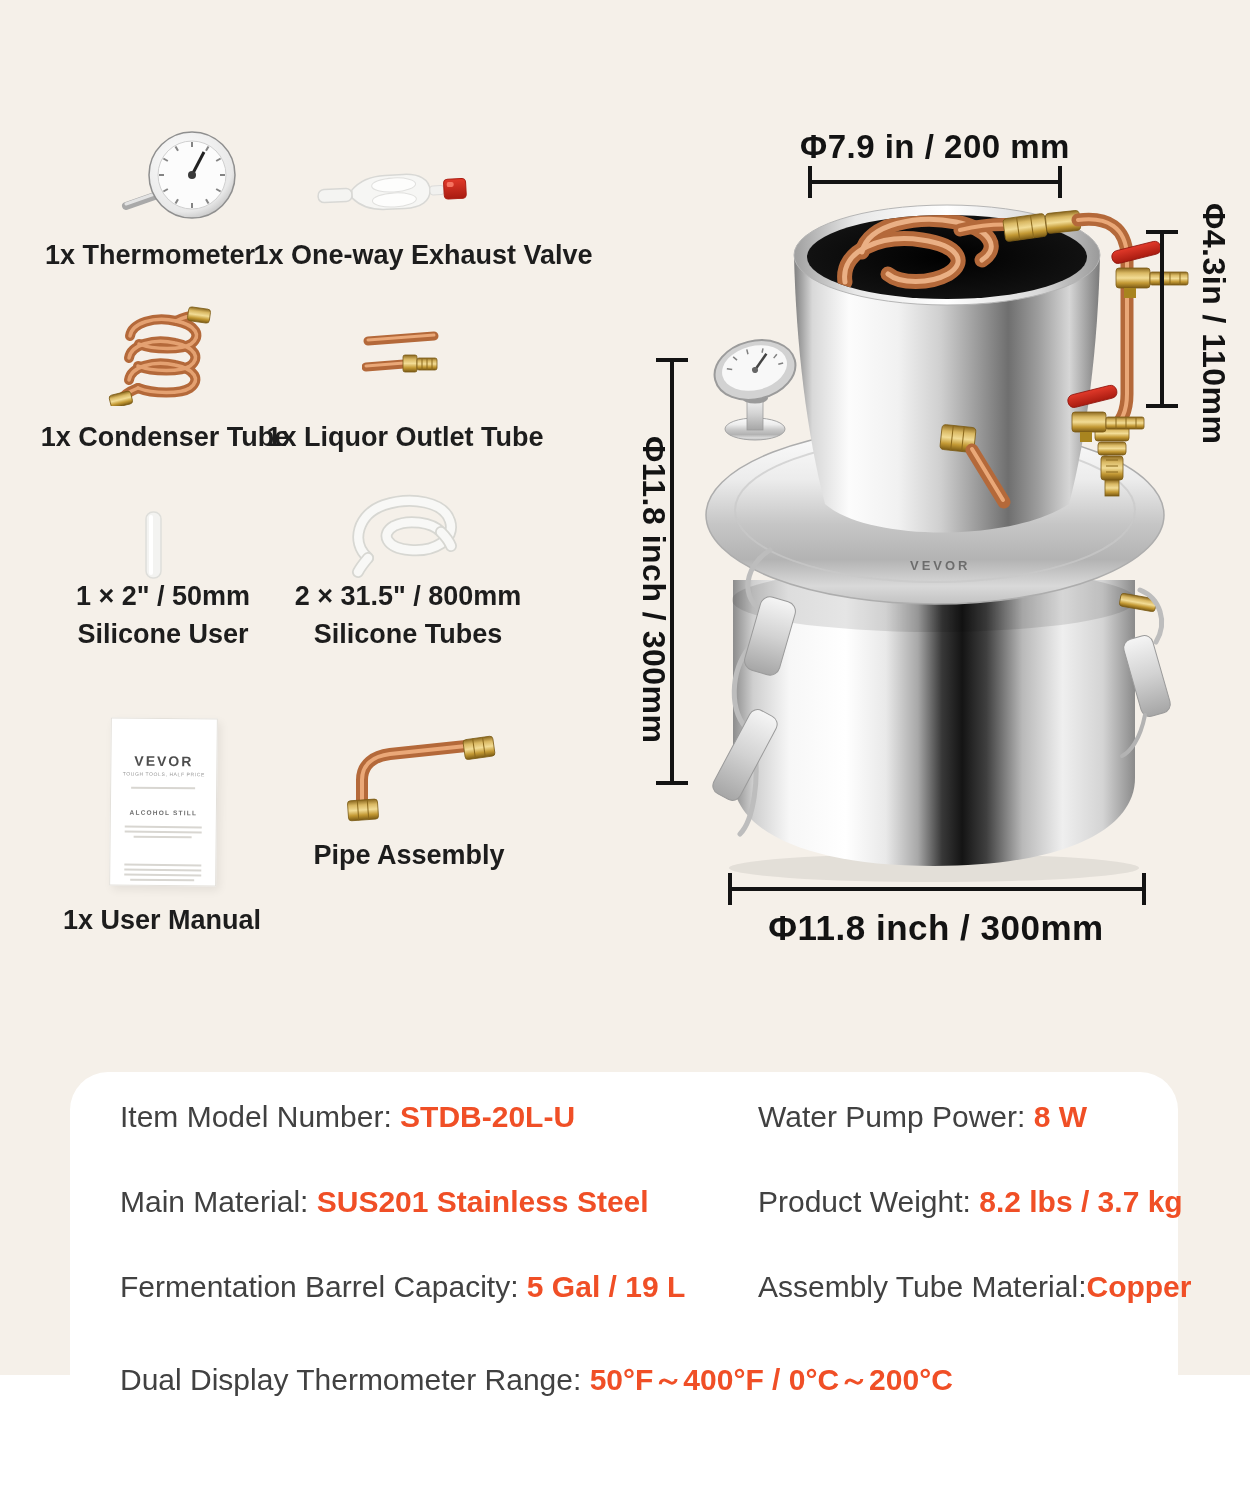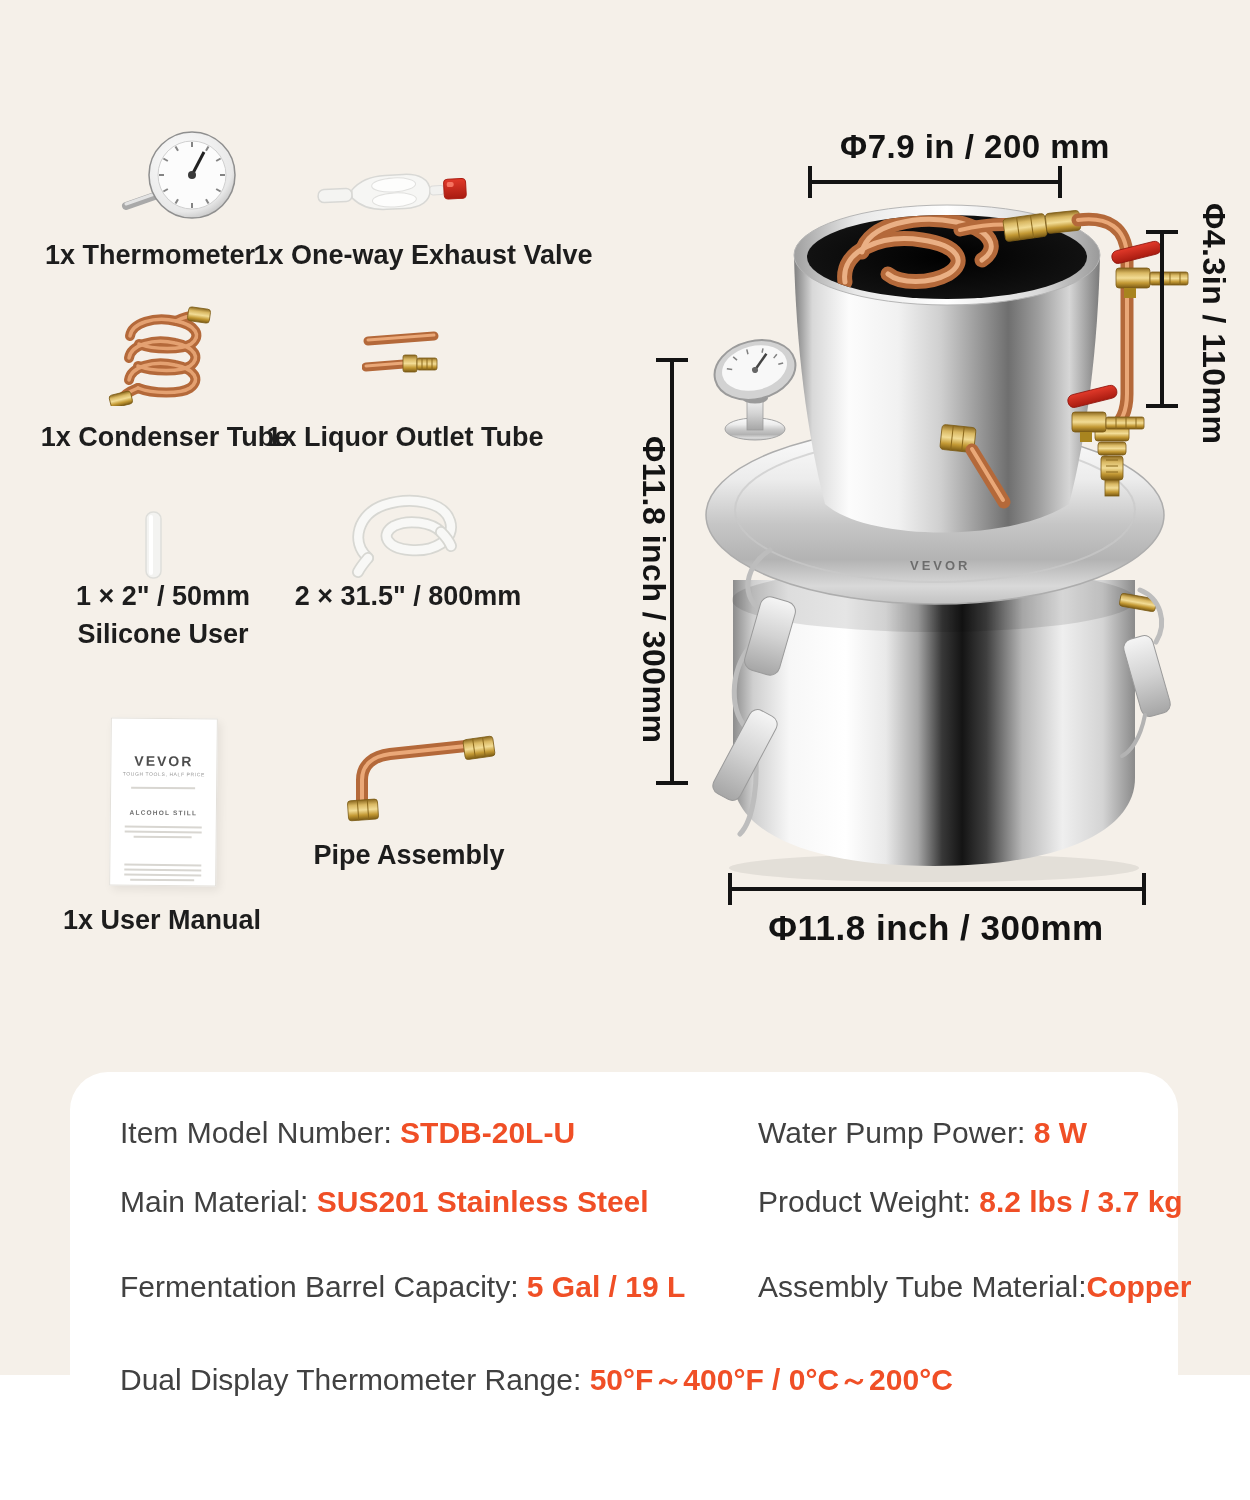--- a/index.html
+++ b/index.html
@@ -50,21 +50,21 @@
   .manual .grp1{margin-top:10px;}
   .manual .grp2{margin-top:26px;}
 
   
   .product-svg{position:absolute;left:600px;top:130px;width:660px;height:800px;}
 
   
   .dim-text{position:absolute;font-weight:700;color:#131313;white-space:nowrap;letter-spacing:.5px;}
   .dim-center{transform:translateX(-50%);}
   .dim-vert{transform-origin:0 0;transform:rotate(90deg);}
-  .dt-top{left:935px;top:128px;font-size:33px;margin-left:40px;}
+  .dt-top{left:935px;top:128px;font-size:33px;}
   .dt-right{left:1232px;top:203px;font-size:32px;}
   .dt-left{left:672px;top:436px;font-size:32px;}
   .dt-bottom{left:936px;top:908px;font-size:35px;}
 
   .dim-line-h{position:absolute;height:4px;background:#131313;}
   .dim-line-h::before,.dim-line-h::after{content:"";position:absolute;width:4px;height:32px;top:-14px;background:#131313;}
   .dim-line-h::before{left:0;}
   .dim-line-h::after{right:0;}
   .dim-line-v{position:absolute;width:4px;background:#131313;}
   .dim-line-v::before,.dim-line-v::after{content:"";position:absolute;height:4px;width:32px;left:-14px;background:#131313;}
@@ -77,21 +77,21 @@
 
   
   .spec-card{
     position:absolute;left:70px;top:1072px;width:1108px;height:428px;
     background:#ffffff;border-radius:38px 38px 0 0;
   }
   .spec{position:absolute;font-size:30px;color:#414141;white-space:nowrap;}
   .spec b{color:#F04F26;font-weight:700;}
   .sp-l{left:50px;}
   .sp-r{left:688px;}
-  .sp-row1{top:44px;}
+  .sp-row1{top:28px;}
   .sp-row2{top:113px;}
   .sp-row3{top:198px;}
   .sp-row4{top:288px;}
 </style>
 </head>
 <body>
 
 <svg width="0" height="0" style="position:absolute" aria-hidden="true">
   <defs>
     <linearGradient id="gBarrel" x1="0" y1="0" x2="1" y2="0">
@@ -294,20 +294,21 @@
 <div class="kit-label kl-1">1x Thermometer</div>
 <div class="kit-label kl-2">1x One-way Exhaust Valve</div>
 <div class="kit-label kl-3">1x Condenser Tube</div>
 <div class="kit-label kl-4">1x Liquor Outlet Tube</div>
 <div class="kit-label kl-5">
   <div>1 × 2" / 50mm</div>
   <div>Silicone User</div>
 </div>
 <div class="kit-label kl-6">
   <div>2 × 31.5" / 800mm</div>
+  <div>Silicone Tubes</div>
 </div>
 <div class="kit-label kl-7">1x User Manual</div>
 <div class="kit-label kl-8">
   <div>Pipe Assembly</div>
 </div>
 
 <svg class="product-svg" viewBox="0 0 660 800">
 
   <ellipse cx="334" cy="738" rx="205" ry="14" fill="rgba(0,0,0,0.07)"></ellipse>
 

